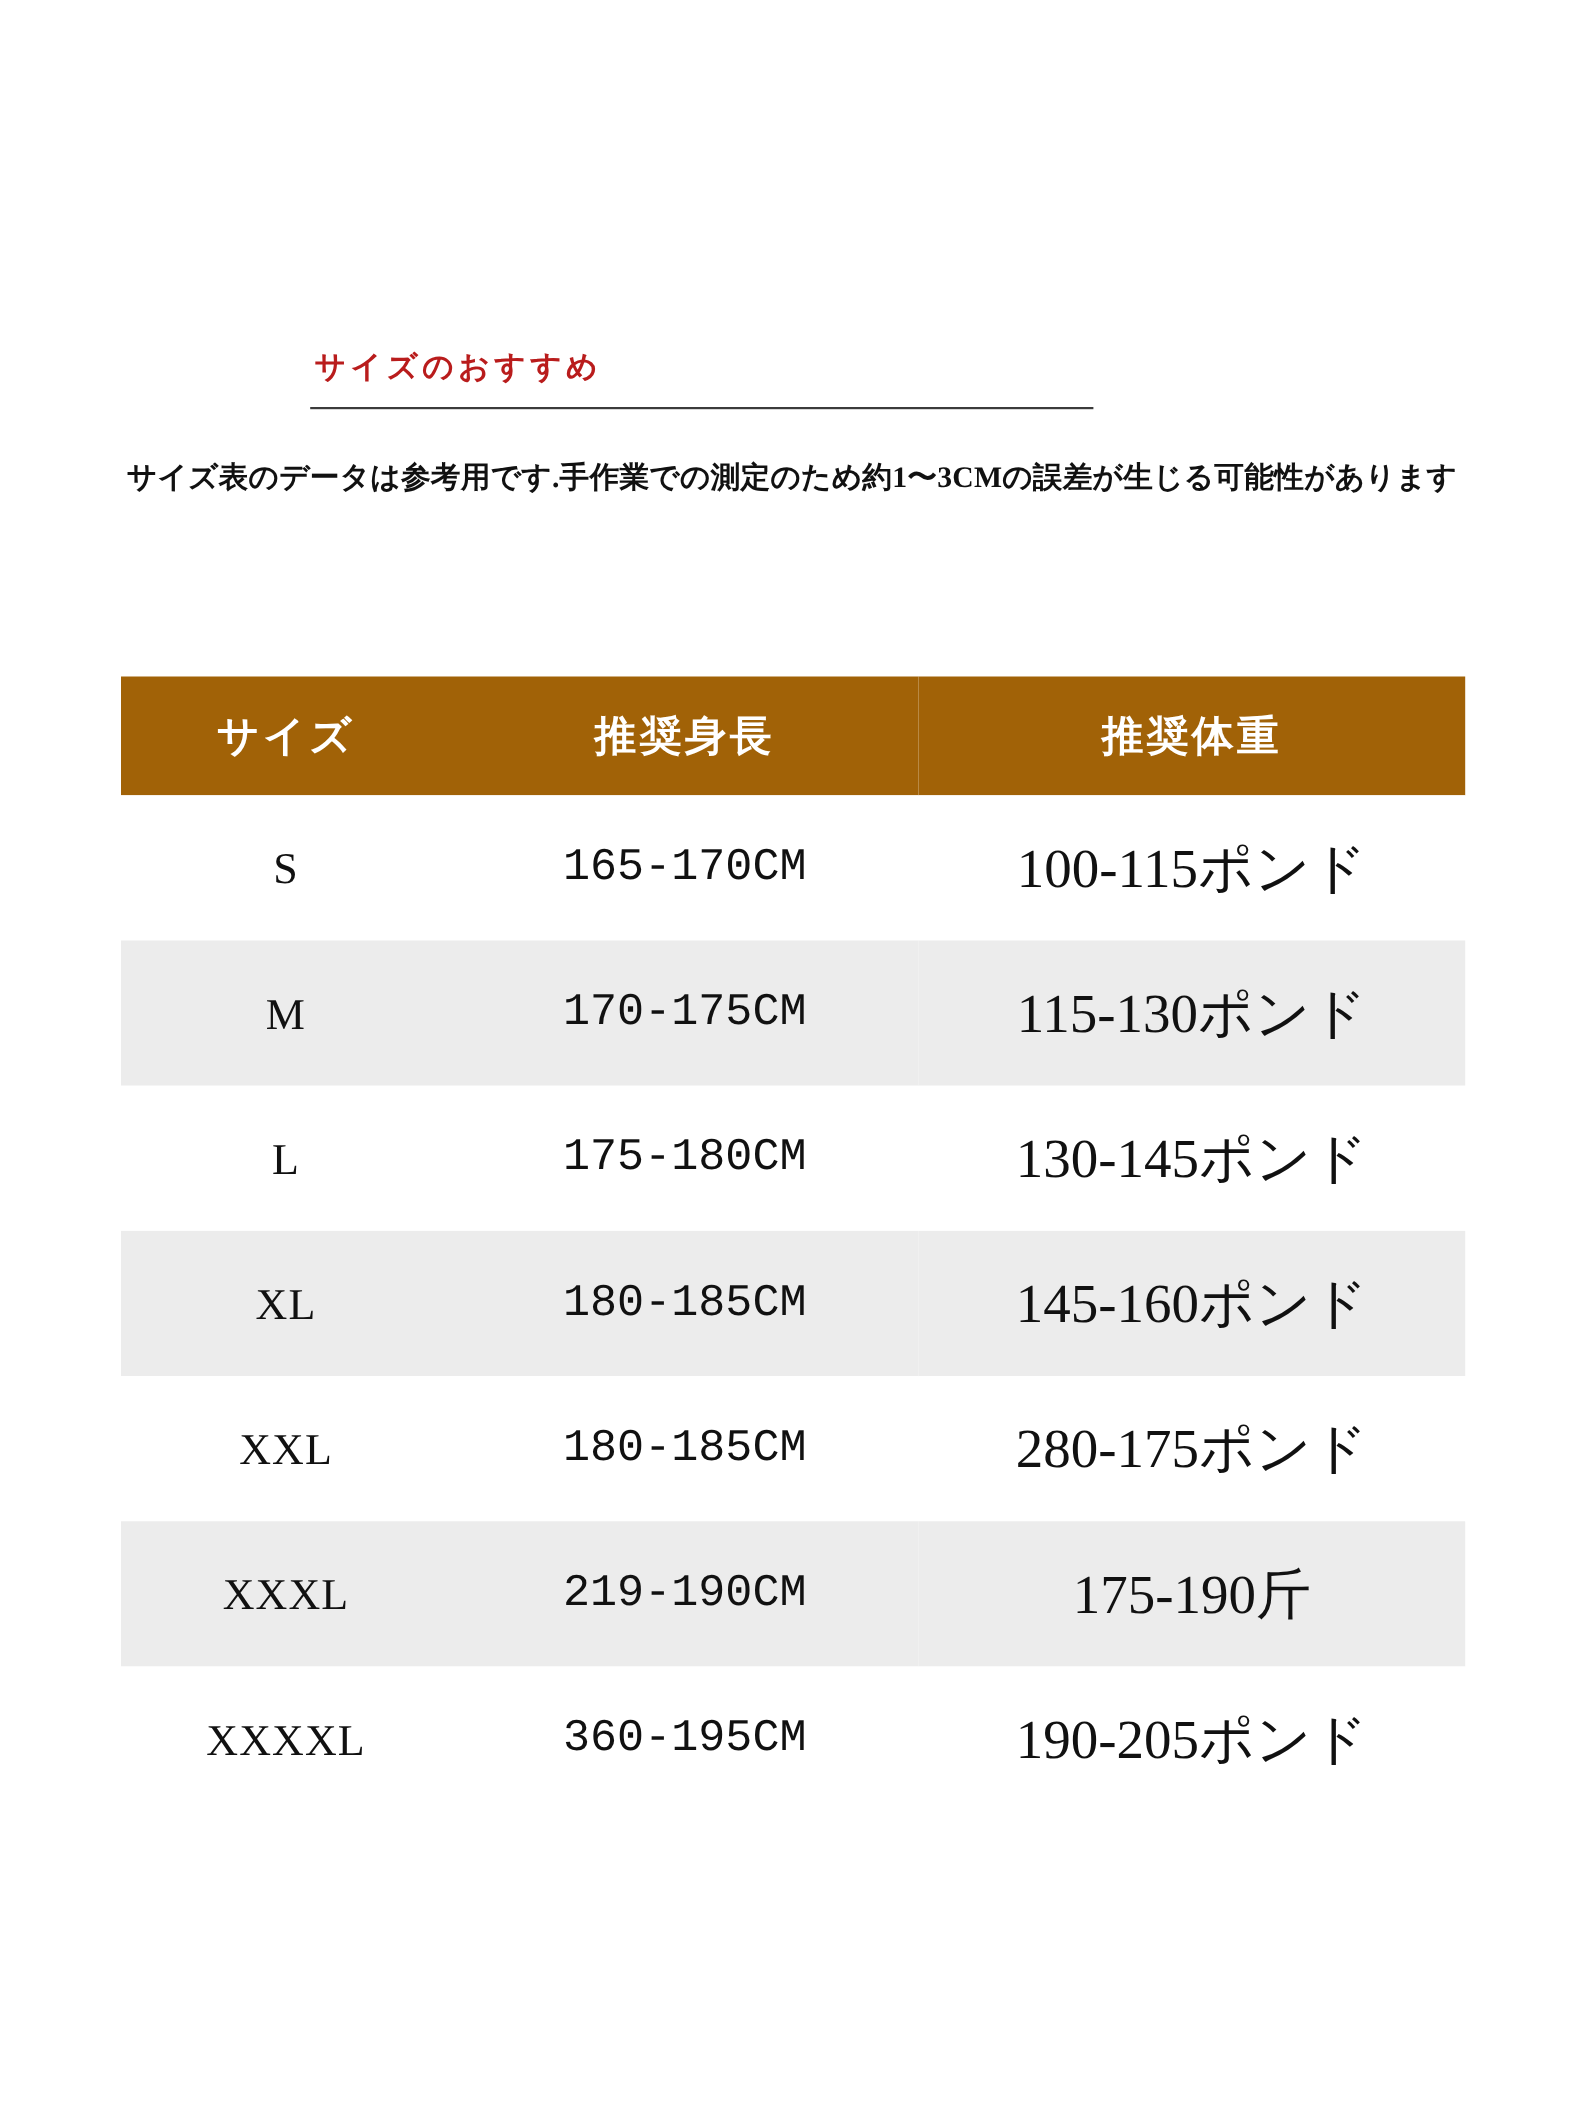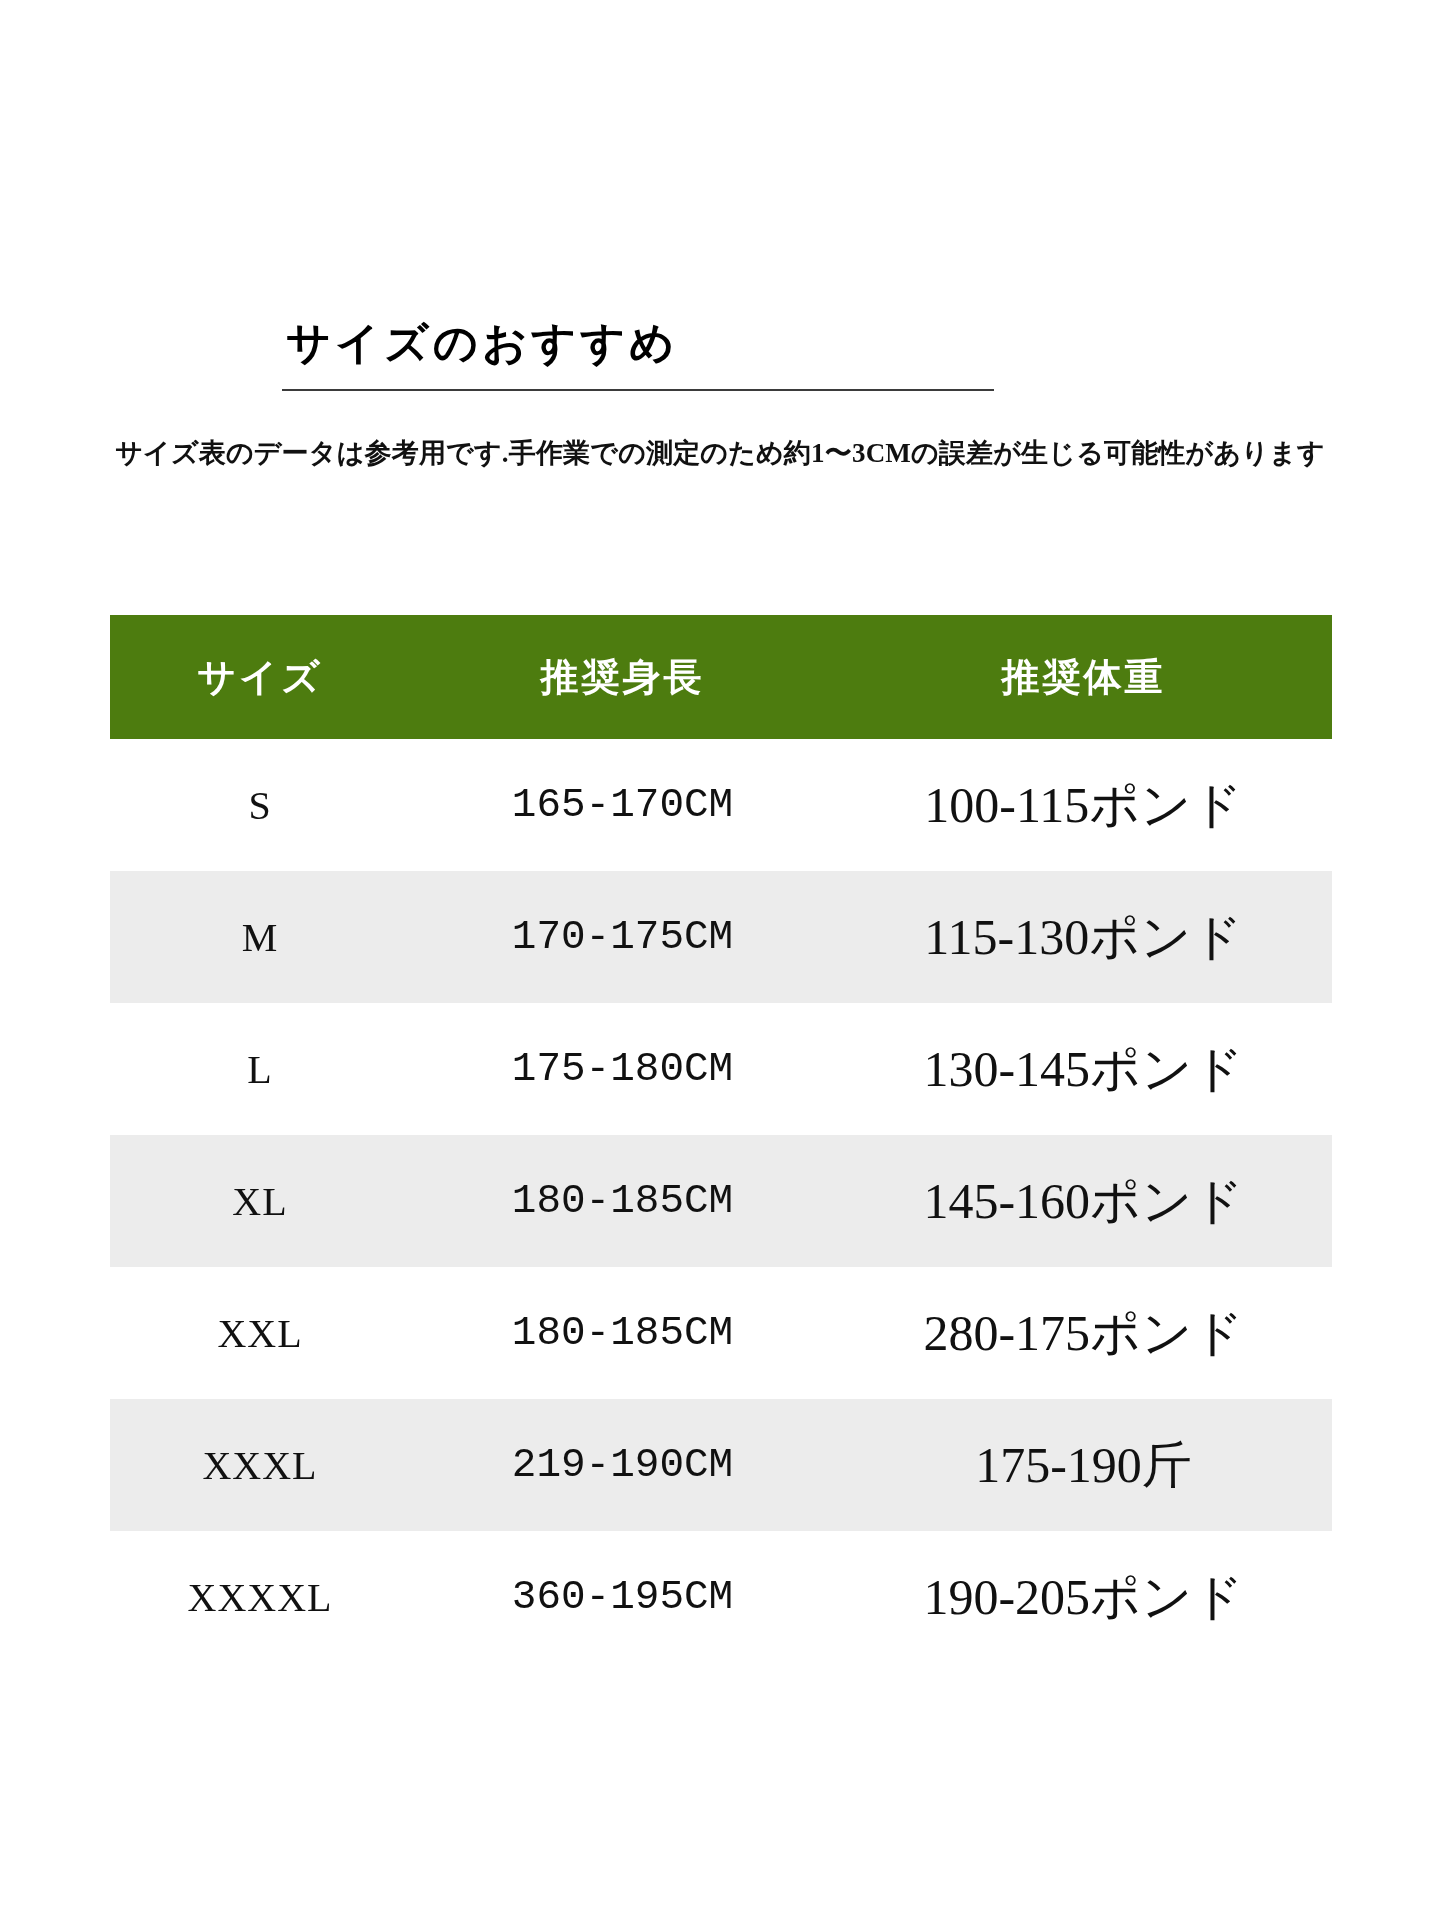--- a/index.html
+++ b/index.html
@@ -27,24 +27,24 @@
   .header-block {
     position: absolute;
     top: 318px;
     left: 0;
     width: 1440px;
   }
 
   .title {
     margin: 0 0 0 286px;
     font-family: "Liberation Serif", "DejaVu Serif", serif;
-    font-size: 44px;
+    font-size: 28px;
     font-weight: 700;
     letter-spacing: 4px;
-    color: #000000;
+    color: #b91c1c;
     line-height: 1.2;
   }
 
   .title-rule {
     margin: 18px 0 0 282px;
     width: 712px;
     height: 2px;
     background: #3b3b3b;
   }
 
@@ -75,22 +75,22 @@
 
   table.size-table th,
   table.size-table td {
     padding: 0;
     margin: 0;
     text-align: center;
     vertical-align: middle;
   }
 
   thead th {
-    height: 124px;
-    background: #4d7c0f;
+    height: 108px;
+    background: #a16207;
     color: #ffffff;
     font-family: "Liberation Serif", "DejaVu Serif", serif;
     font-size: 38px;
     font-weight: 700;
     letter-spacing: 3px;
   }
 
   tbody tr {
     height: 132px;
   }

